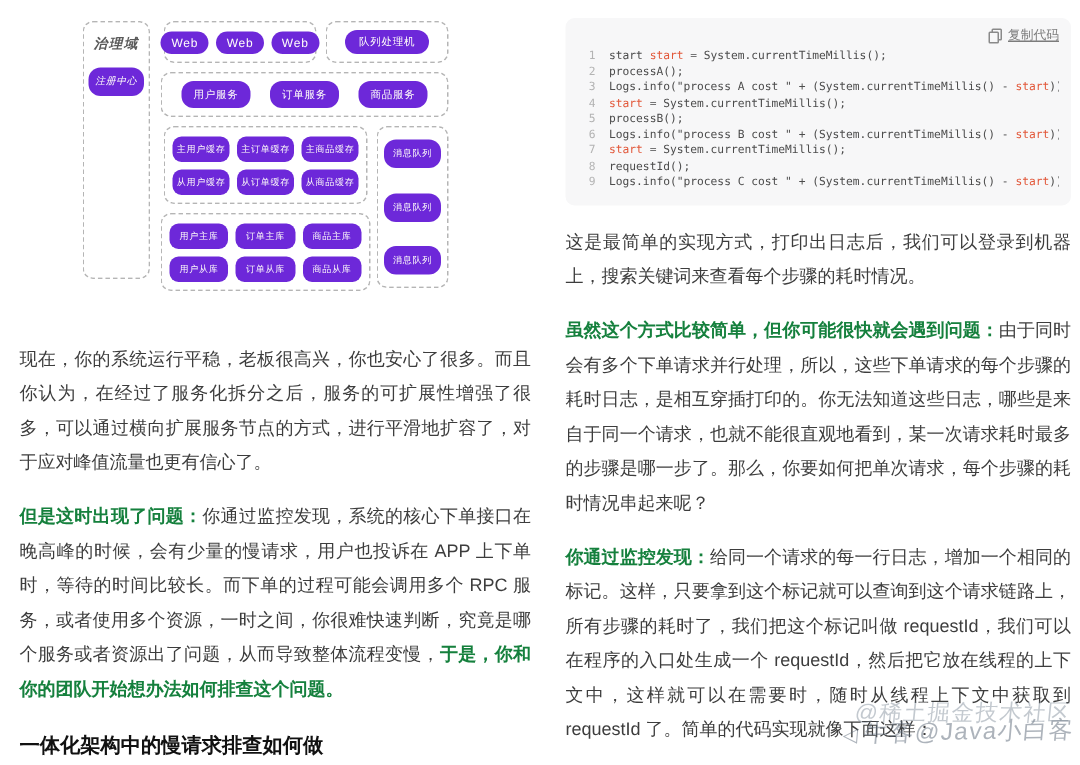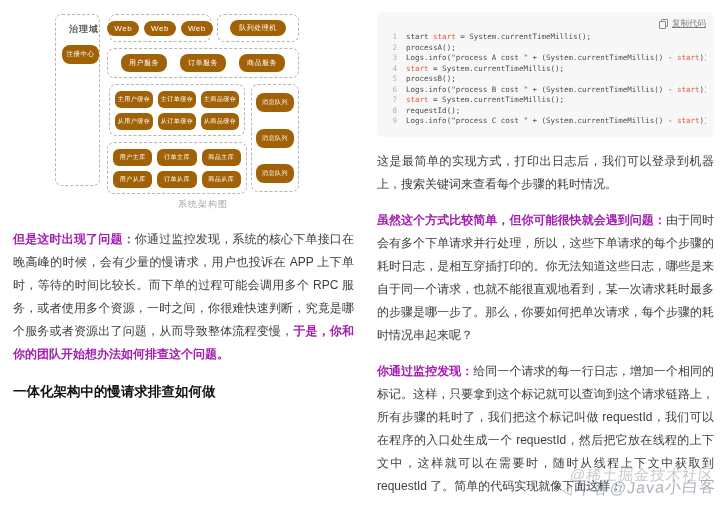--- a/index.html
+++ b/index.html
@@ -9,44 +9,44 @@
     font-family:"Liberation Sans","DejaVu Sans",sans-serif;
   }
   .col { position:absolute; top:8px; }
   .left-col  { left:13px;  width:341px; }
   .right-col { left:377px; width:337px; top:12px; }
 
   
   .diagram { position:relative; width:252px; height:198px; margin:4px 0 0 40px; }
   .dbox { position:absolute; border:1.5px dashed #b5b5b5; border-radius:7px; box-sizing:border-box; }
   .pill {
-    background:#a16207; color:#fffdfa; border-radius:8px; text-align:center;
+    background:#6d28d9; color:#fffdfa; border-radius:8px; text-align:center;
     font-size:7px; padding:4px 5px; letter-spacing:.5px; white-space:nowrap;
   }
-  #gov { left:2px; top:2px; width:45px; height:172px; display:flex; flex-direction:column; align-items:flex-end; padding-top:8px; gap:9px; }
+  #gov { left:2px; top:2px; width:45px; height:172px; display:flex; flex-direction:column; align-items:center; padding-top:8px; gap:9px;font-style:italic; }
   .gov-label { font-size:9px; font-weight:bold; color:#5a5a5a; letter-spacing:1px; }
   #gov .pill { width:37px; box-sizing:border-box; padding:5px 2px; font-size:6.5px; }
   #webrow { left:56px; top:2px; width:102px; height:28px; display:flex; gap:5px; align-items:center; justify-content:center; }
   #webrow .pill { font-size:8px; padding:3px 7px; }
   #qproc { left:164px; top:2px; width:82px; height:28px; display:flex; align-items:center; justify-content:center; }
   #qproc .pill { padding:3px 9px; }
   #services { left:54px; top:36px; width:192px; height:30px; display:flex; gap:13px; align-items:center; justify-content:center; }
   #services .pill { padding:4px 8px; }
   #caches { left:56px; top:72px; width:136px; height:52px; display:grid; grid-template-columns:repeat(3,1fr); gap:5px; padding:6px 5px; }
   #caches .pill { font-size:6px; padding:4px 1px; border-radius:6px; }
   #mq { left:198px; top:72px; width:48px; height:108px; display:flex; flex-direction:column; justify-content:space-between; padding:8px 4px; }
   #mq .pill { font-size:6px; padding:5px 2px; }
   #db { left:54px; top:130px; width:140px; height:52px; display:grid; grid-template-columns:repeat(3,1fr); gap:5px; padding:6px 5px; }
   #db .pill { font-size:6px; padding:4px 1px; border-radius:6px; }
   .diagram-caption { position:absolute; left:54px; top:186px; width:192px; text-align:center; font-size:9px; color:#a9a9a9; letter-spacing:1px; }
 
   
   .text-flow { margin-top:18px; }
   .para { font-size:12px; line-height:1.92; color:#3d3d3d; margin:0 0 13px 0; text-align:justify; }
-  .bseg { font-weight:bold; color:#a21caf; }
+  .bseg { font-weight:bold; color:#15803d; }
   .h2 { font-size:13.5px; font-weight:bold; color:#111; margin:17px 0 13px 0; }
 
   
   .codeblock {
     position:relative; background:#f7f7f8; border-radius:6px;
     padding:6px 8px 10px 8px; margin:0 0 13px 0;
     font-family:"DejaVu Sans Mono","Liberation Mono",monospace;
   }
   .code-copy { display:flex; justify-content:flex-end; align-items:center; gap:4px; color:#7c7c7c; font-size:8.5px; font-family:"Liberation Sans","DejaVu Sans",sans-serif; margin-bottom:3px; cursor:pointer; height:11px;text-decoration:underline; }
   .copy-icon { position:relative; width:9px; height:10px; display:inline-block; }
@@ -98,23 +98,23 @@
         <div class="pill">消息队列</div>
       </div>
     <div class="dbox" id="db">
         <div class="pill">用户主库</div>
         <div class="pill">订单主库</div>
         <div class="pill">商品主库</div>
         <div class="pill">用户从库</div>
         <div class="pill">订单从库</div>
         <div class="pill">商品从库</div>
       </div>
-    <div class="diagram-caption">系统架构图</div>
   </div>
   <div class="text-flow">
+      <div class="para"><span>现在，你的系统运行平稳，老板很高兴，你也安心了很多。而且你认为，在经过了服务化拆分之后，服务的可扩展性增强了很多，可以通过横向扩展服务节点的方式，进行平滑地扩容了，对于应对峰值流量也更有信心了。</span></div>
       <div class="para"><span class="bseg">但是这时出现了问题：</span><span>你通过监控发现，系统的核心下单接口在晚高峰的时候，会有少量的慢请求，用户也投诉在 APP 上下单时，等待的时间比较长。而下单的过程可能会调用多个 RPC 服务，或者使用多个资源，一时之间，你很难快速判断，究竟是哪个服务或者资源出了问题，从而导致整体流程变慢，</span><span class="bseg">于是，你和你的团队开始想办法如何排查这个问题。</span></div>
       <div class="h2">一体化架构中的慢请求排查如何做</div>
     </div>
 </div>
 
 <div class="col right-col">
   <div>
       <div class="codeblock">
         <div class="code-copy">
           <span class="copy-icon"></span>

